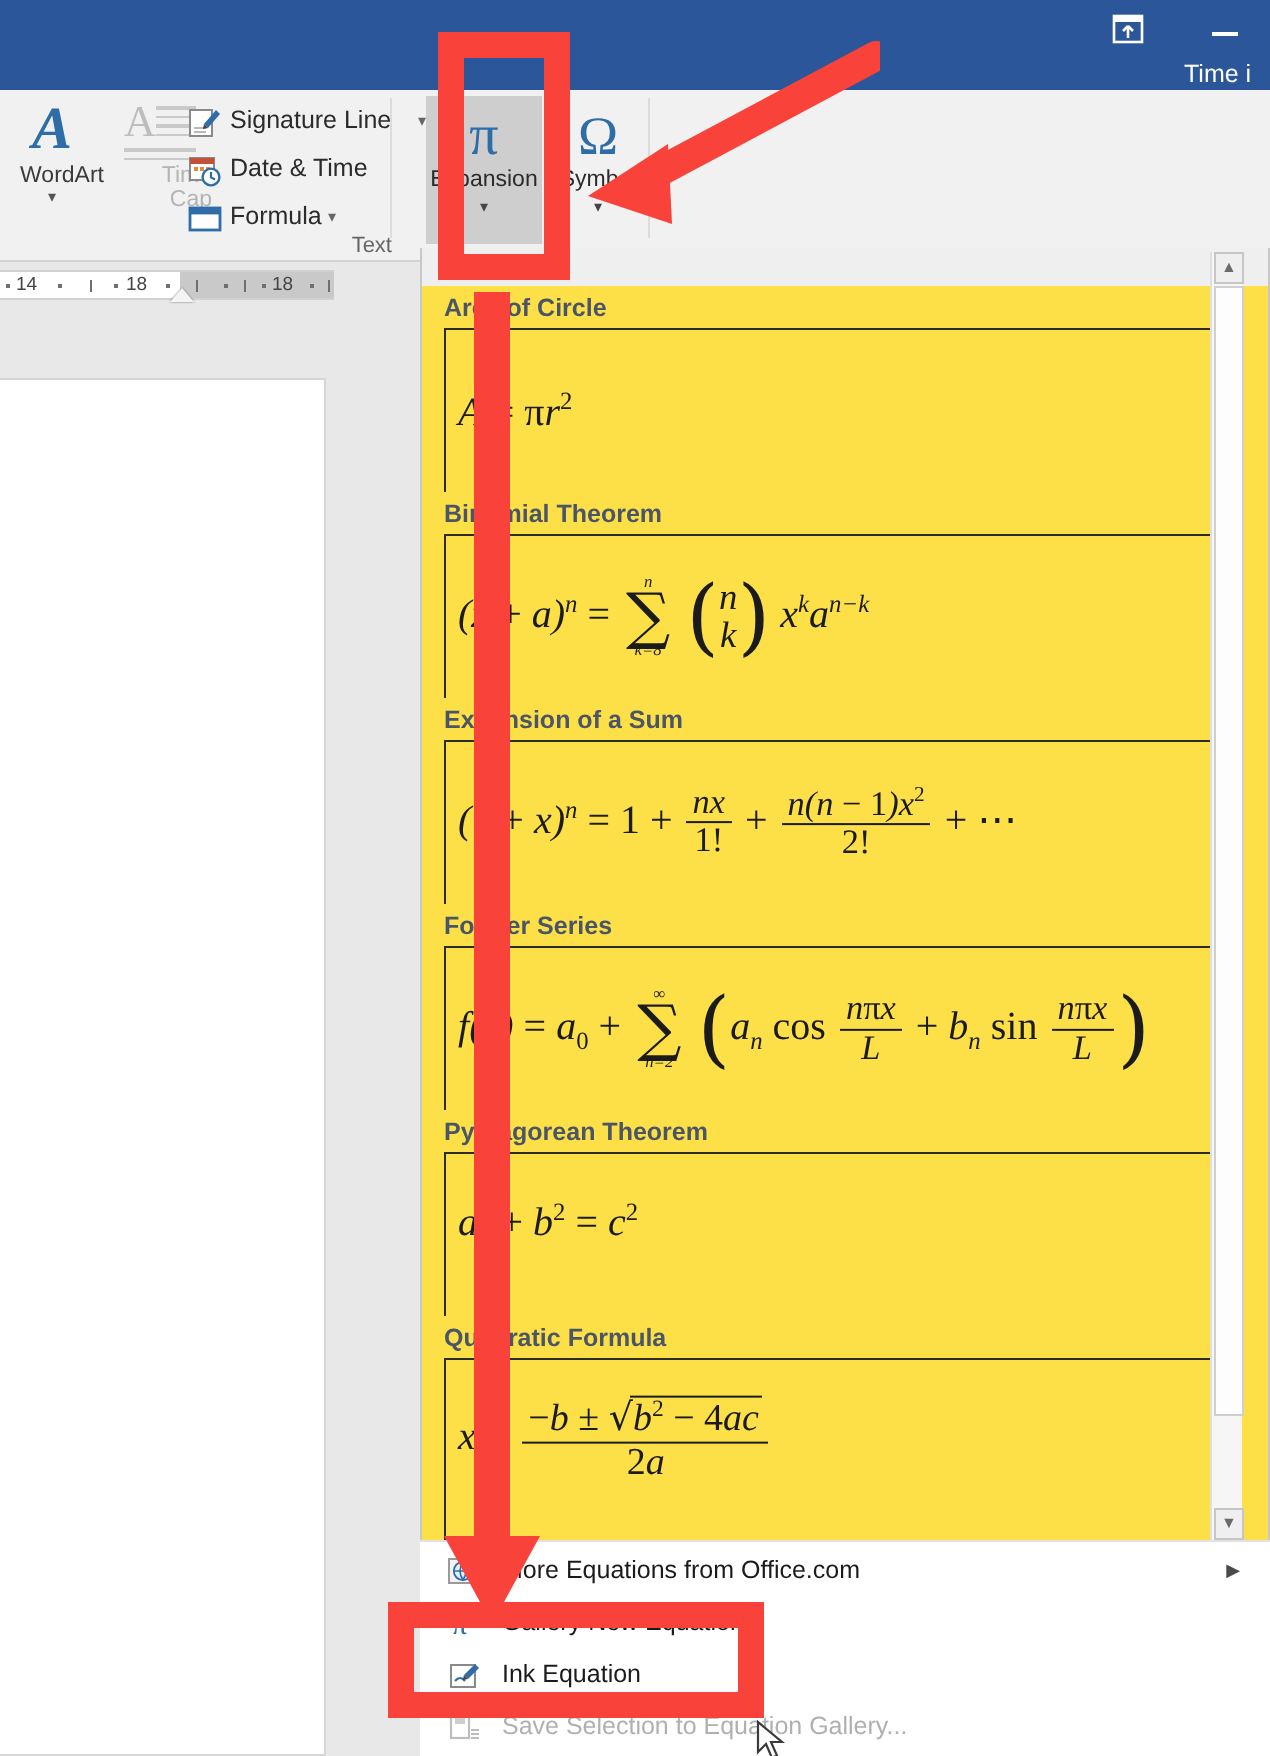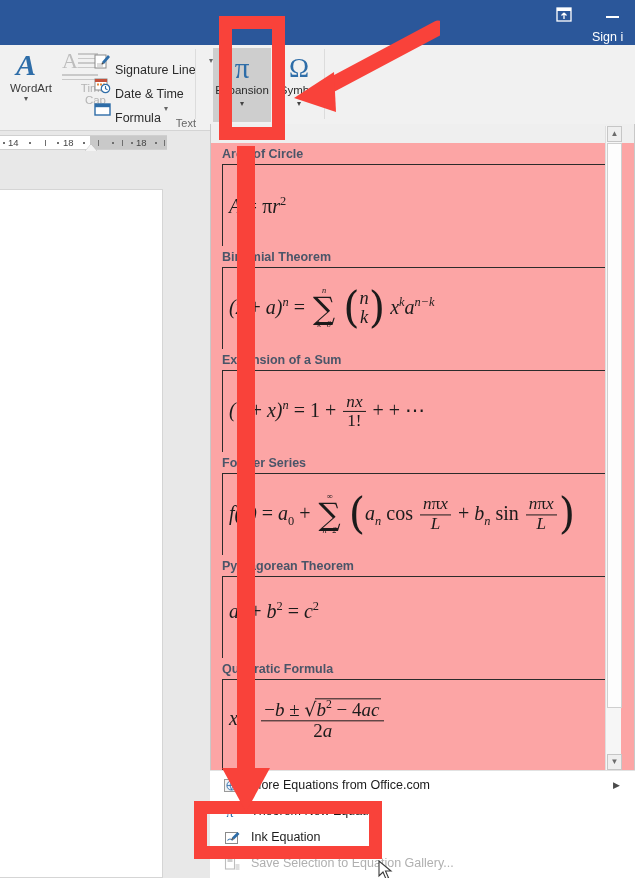--- a/index.html
+++ b/index.html
@@ -72,21 +72,21 @@
   #dc-lines2{ position:absolute; left:8px; top:26px; width:36px; }
   #dc-lines2 i{ display:block; height:1.5px; background:#c9c9c9; margin-bottom:3px;}
 
   .small-btn{
     position:absolute; left:94px; height:22px; font-size:12.5px; color:#2b2b2b;
     white-space:nowrap;
   }
   .small-btn .ico{
     position:absolute; left:0; top:2px; width:17px; height:17px;
   }
-  .small-btn .lbl{ position:absolute; left:21px; top:12px; }
+  .small-btn .lbl{ position:absolute; left:21px; top:2px; }
   .small-btn .arr{ font-size:8px; color:#666; position:absolute; top:5px;}
   #sb-sig{ top:6px; }
   #sb-sig .arr{ left:115px; }
   #sb-date{ top:30px; }
   #sb-obj{ top:54px; }
   #sb-obj .arr{ left:70px; }
 
   
   #grp-symbols{
     position:absolute; left:197px; top:0; width:130px; height:86px;
@@ -145,21 +145,21 @@
     background:#e8e8e8;
   }
   #page{
     position:absolute; left:0px; top:35px; width:163px; height:689px;
     background:#ffffff; border:1px solid #d5d5d5; border-left:none;
   }
 
   
   #gallery{
     position:absolute; left:210px; top:124px; width:425px; height:754px;
-    background:#fca5a5;
+    background:#fde047;
     border:1px solid #c8c8c8;
     border-top:none;
   }
   #gallery-header{
     position:absolute; left:0; top:0; width:423px; height:19px;
     background:#efefef;
     font-size:12.5px; font-weight:bold; color:#4a5568;
     padding:2px 0 0 14px;
   }
   #gallery-scroll{
@@ -275,21 +275,21 @@
   <div id="ribbon-display-icon">
     <svg width="22" height="20" viewBox="0 0 22 20">
       <rect x="4" y="3" width="14" height="13" fill="none" stroke="#ffffff" stroke-width="1.3"></rect>
       <rect x="4" y="3" width="14" height="3" fill="#ffffff"></rect>
       <path d="M11 14 L11 8 M11 8 L8.5 10.5 M11 8 L13.5 10.5" stroke="#ffffff" stroke-width="1.3" fill="none"></path>
     </svg>
   </div>
   <div id="minimize-btn">
     <div class="bar"></div>
   </div>
-  <div id="signin">Sign i</div>
+  <div id="signin">Time i</div>
 </div>
 
 <div id="ribbon">
 
   <div id="grp-text">
 
     <div class="big-btn" id="btn-wordart">
       <span class="glyph">A</span>
       <span class="cap">WordArt</span>
       <span class="arr">▾</span>
@@ -423,20 +423,21 @@
       </div>
     </div>
 
     <div class="eq-block">
       <div class="eq-title">Expansion of a Sum</div>
       <div class="eq-body">
         <div class="eq-math">
           (<span class="mn">1</span> <span class="mo">+</span> <span class="mi">x</span>)<sup class="s">n</sup> <span class="mo">=</span> <span class="mn">1</span> <span class="mo">+</span>
           <span class="frac"><span class="num"><span class="mi">nx</span></span><span class="den"><span class="mn">1!</span></span></span>
           <span class="mo">+</span>
+          <span class="frac"><span class="num"><span class="mi">n</span>(<span class="mi">n</span> <span class="mo">−</span> <span class="mn">1</span>)<span class="mi">x</span><sup class="s" style="font-style:normal">2</sup></span><span class="den"><span class="mn">2!</span></span></span>
           <span class="mo">+</span> <span class="mo">⋯</span>
         </div>
       </div>
     </div>
 
     <div class="eq-block">
       <div class="eq-title">Fourier Series</div>
       <div class="eq-body">
         <div class="eq-math">
           <span class="mi">f</span>(<span class="mi">x</span>) <span class="mo">=</span> <span class="mi">a</span><sub class="s" style="font-style:normal">0</sub> <span class="mo">+</span>
@@ -495,21 +496,21 @@
     <span class="lbl">More Equations from Office.com</span>
     <span class="sub">▶</span>
   </div>
 
   <div class="mi-row" id="mi-insert">
     <span class="ico">
       <svg width="16" height="16" viewBox="0 0 16 16">
         <text x="2" y="13" font-family="Liberation Serif, serif" font-size="15" fill="#2e6da8">π</text>
       </svg>
     </span>
-    <span class="lbl">Theorem New Equation</span>
+    <span class="lbl">Gallery New Equation</span>
   </div>
 
   <div class="mi-row" id="mi-ink">
     <span class="ico">
       <svg width="16" height="16" viewBox="0 0 16 16">
         <rect x="1.5" y="2.5" width="12" height="11" fill="#ffffff" stroke="#8a8a8a" stroke-width="1"></rect>
         <path d="M3.5 10.5 q2.5 -3 5 0" stroke="#2e6da8" stroke-width="1.1" fill="none"></path>
         <path d="M8 7.5 L13.5 2 L15.5 4 L10 9.5 Z" fill="#2e6da8"></path>
         <path d="M8 7.5 L10 9.5 L7.4 10 Z" fill="#444"></path>
       </svg>

